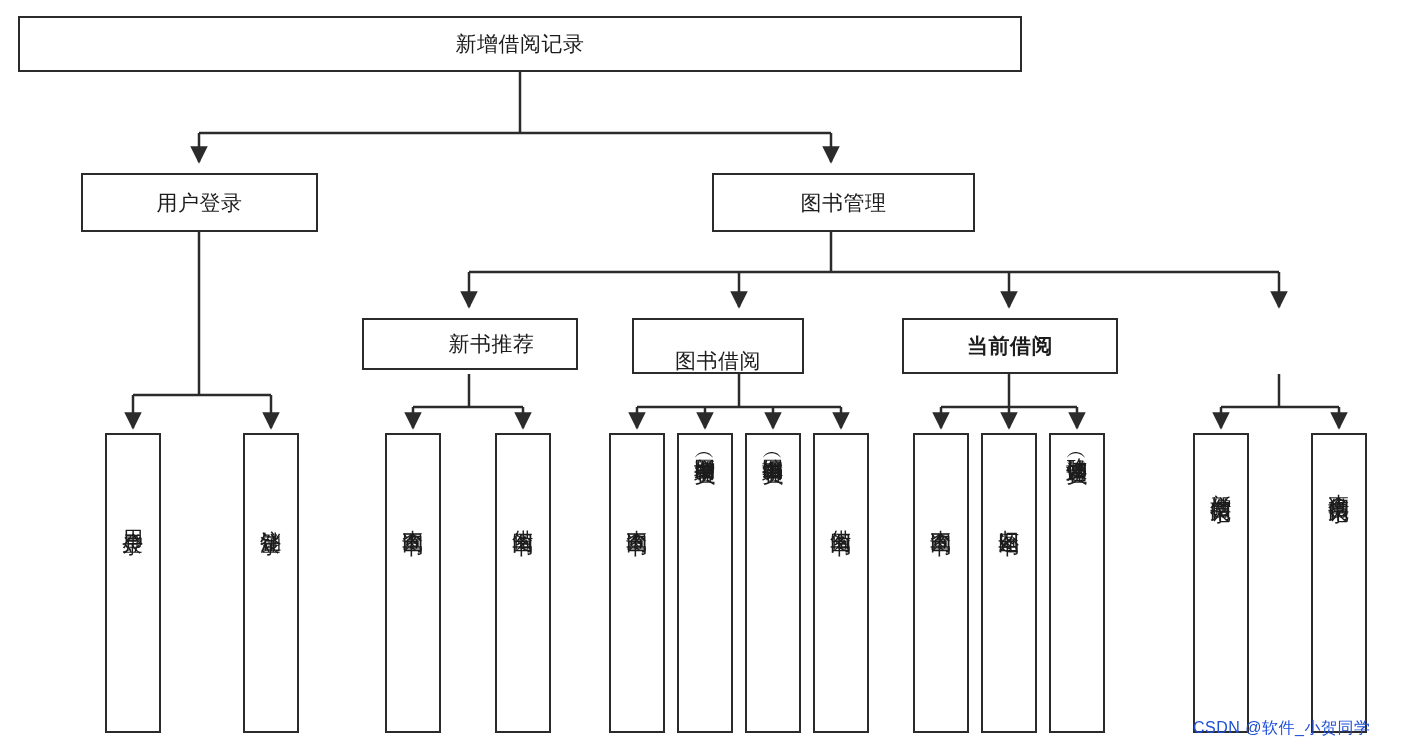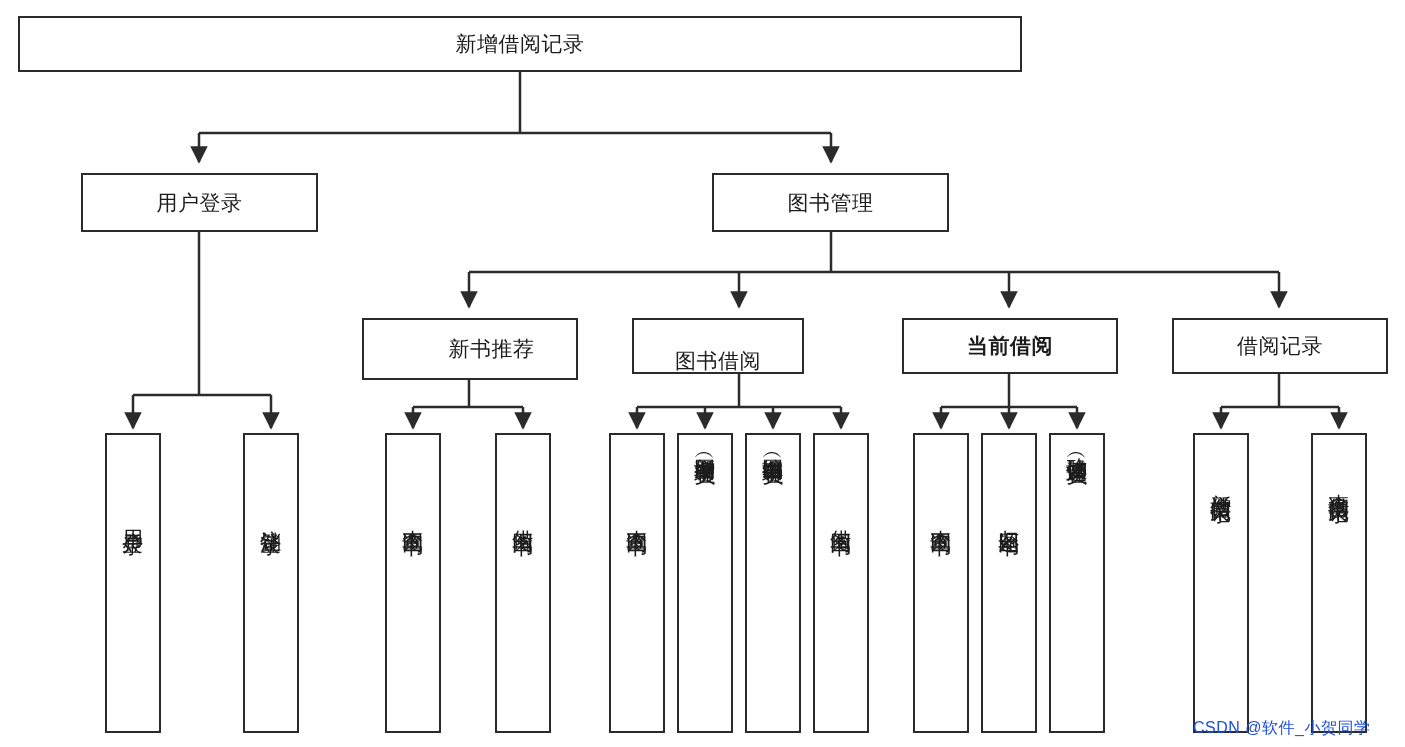--- a/index.html
+++ b/index.html
@@ -126,39 +126,36 @@
   </svg>
 
   <div class="node-box" style="left:18px; top:16px; width:1004px; height:56px;">
     <span class="node-label-h">新增借阅记录</span>
   </div>
 
   <div class="node-box" style="left:81px; top:173px; width:237px; height:59px;">
     <span class="node-label-h">用户登录</span>
   </div>
 
-  <div class="node-box" style="left:712px; top:173px; width:237px; height:59px;">
+  <div class="node-box" style="left:712px; top:173px; width:263px; height:59px;">
     <span class="node-label-h">图书管理</span>
   </div>
 
-  <div class="node-box" style="left:362px; top:318px; width:216px; height:62px;padding-left:43px;">
+  <div class="node-box" style="left:362px; top:318px; width:216px; height:52px;padding-left:43px;">
     <span class="node-label-h">新书推荐</span>
   </div>
 
   <div class="node-box" style="left:632px; top:318px; width:172px; height:56px;align-items:flex-end;">
     <span class="node-label-h">图书借阅</span>
   </div>
 
   <div class="node-box" style="left:902px; top:318px; width:216px; height:56px;font-weight:bold;">
     <span class="node-label-h">当前借阅</span>
   </div>
 
-  <div class="node-box" style="left:1172px; top:318px; width:216px; height:56px;">
-    <span class="node-label-h">借阅记录</span>
-  </div>
 
   <div class="node-box leaf" style="left:105px; top:433px; width:56px; height:300px; padding-top:78px;">
     <span class="node-label-v">用户登录</span>
   </div>
   <div class="node-box leaf" style="left:243px; top:433px; width:56px; height:300px; padding-top:78px;">
     <span class="node-label-v">注销登录</span>
   </div>
 
   <div class="node-box leaf" style="left:385px; top:433px; width:56px; height:300px; padding-top:78px;">
     <span class="node-label-v">查询图书</span>

